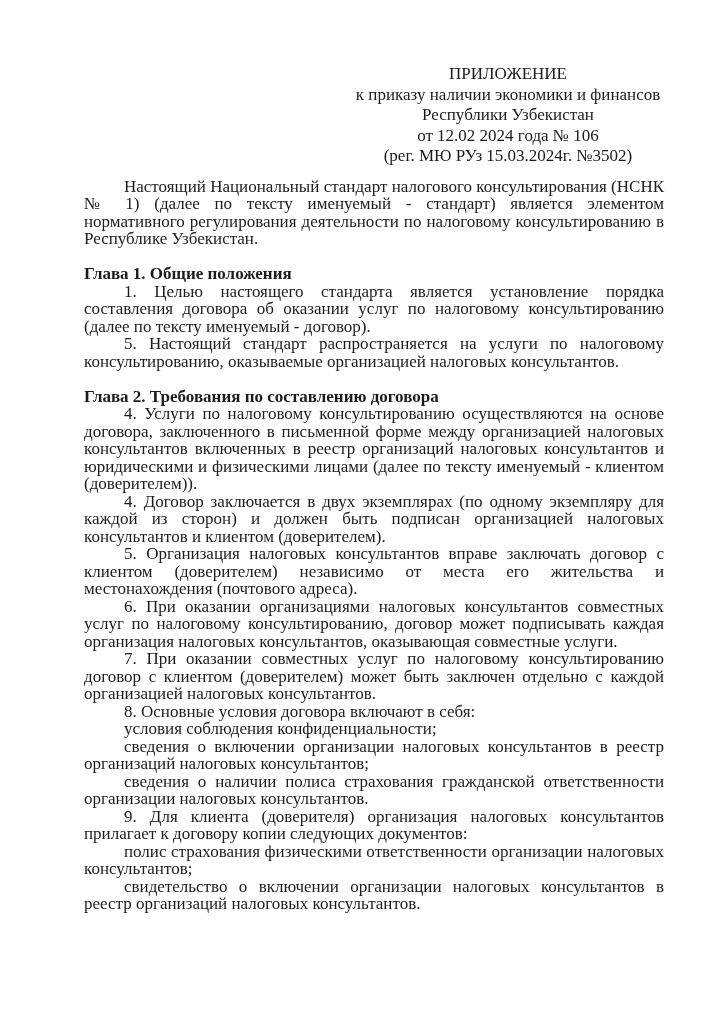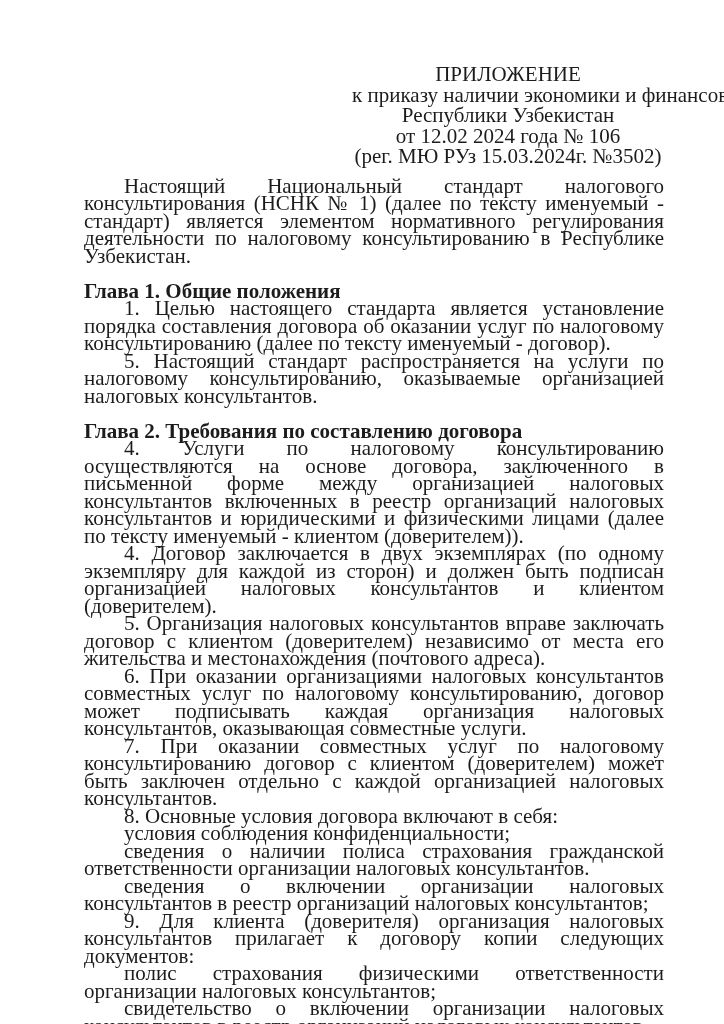--- a/index.html
+++ b/index.html
@@ -13,21 +13,21 @@
     overflow: hidden;
   }
   .page {
     box-sizing: border-box;
     width: 724px;
     height: 1024px;
     padding: 64px 60px 0 84px;
     background: #ffffff;
     color: #1c1c1c;
     font-family: "Liberation Serif", "DejaVu Serif", serif;
-    font-size: 21px;
+    font-size: 17px;
     line-height: 17.5px;
   }
   
   .doc-header {
     width: 312px;
     margin-left: auto;
     text-align: center;
     line-height: 20.5px;
   }
   .doc-header-line {
@@ -77,20 +77,20 @@
       <p class="para">1. Целью настоящего стандарта является установление порядка составления договора об оказании услуг по налоговому консультированию (далее по тексту именуемый - договор).</p>
       <p class="para">5. Настоящий стандарт распространяется на услуги по налоговому консультированию, оказываемые организацией налоговых консультантов.</p>
       <p class="para chapter">Глава 2. Требования по составлению договора</p>
       <p class="para">4. Услуги по налоговому консультированию осуществляются на основе договора, заключенного в письменной форме между организацией налоговых консультантов включенных в реестр организаций налоговых консультантов и юридическими и физическими лицами (далее по тексту именуемый - клиентом (доверителем)).</p>
       <p class="para">4. Договор заключается в двух экземплярах (по одному экземпляру для каждой из сторон) и должен быть подписан организацией налоговых консультантов и клиентом (доверителем).</p>
       <p class="para">5. Организация налоговых консультантов вправе заключать договор с клиентом (доверителем) независимо от места его жительства и местонахождения (почтового адреса).</p>
       <p class="para">6. При оказании организациями налоговых консультантов совместных услуг по налоговому консультированию, договор может подписывать каждая организация налоговых консультантов, оказывающая совместные услуги.</p>
       <p class="para">7. При оказании совместных услуг по налоговому консультированию договор с клиентом (доверителем) может быть заключен отдельно с каждой организацией налоговых консультантов.</p>
       <p class="para">8. Основные условия договора включают в себя:</p>
       <p class="para">условия соблюдения конфиденциальности;</p>
+      <p class="para">сведения о включении организации налоговых консультантов в реестр организаций налоговых консультантов;</p>
       <p class="para">сведения о наличии полиса страхования гражданской ответственности организации налоговых консультантов.</p>
-      <p class="para">сведения о включении организации налоговых консультантов в реестр организаций налоговых консультантов;</p>
       <p class="para">9. Для клиента (доверителя) организация налоговых консультантов прилагает к договору копии следующих документов:</p>
       <p class="para">полис страхования физическими ответственности организации налоговых консультантов;</p>
       <p class="para">свидетельство о включении организации налоговых консультантов в реестр организаций налоговых консультантов.</p>
     </div>
 
 </div>
 
 </body></html>

